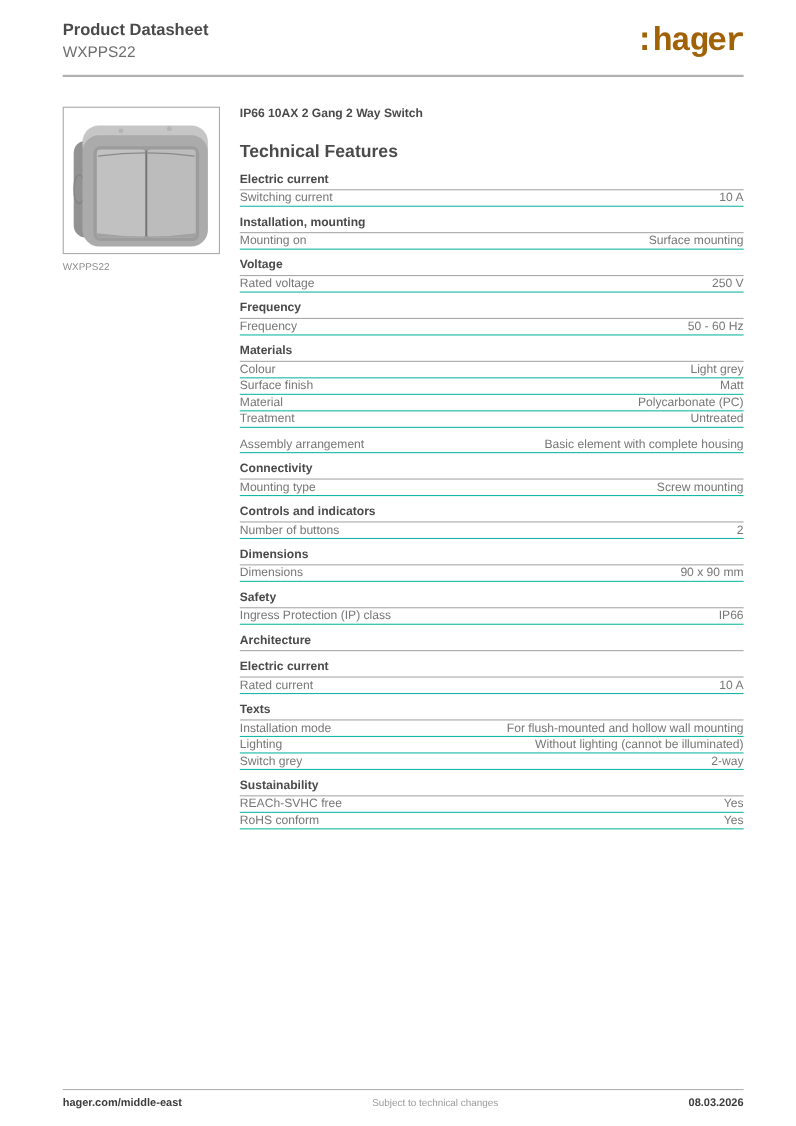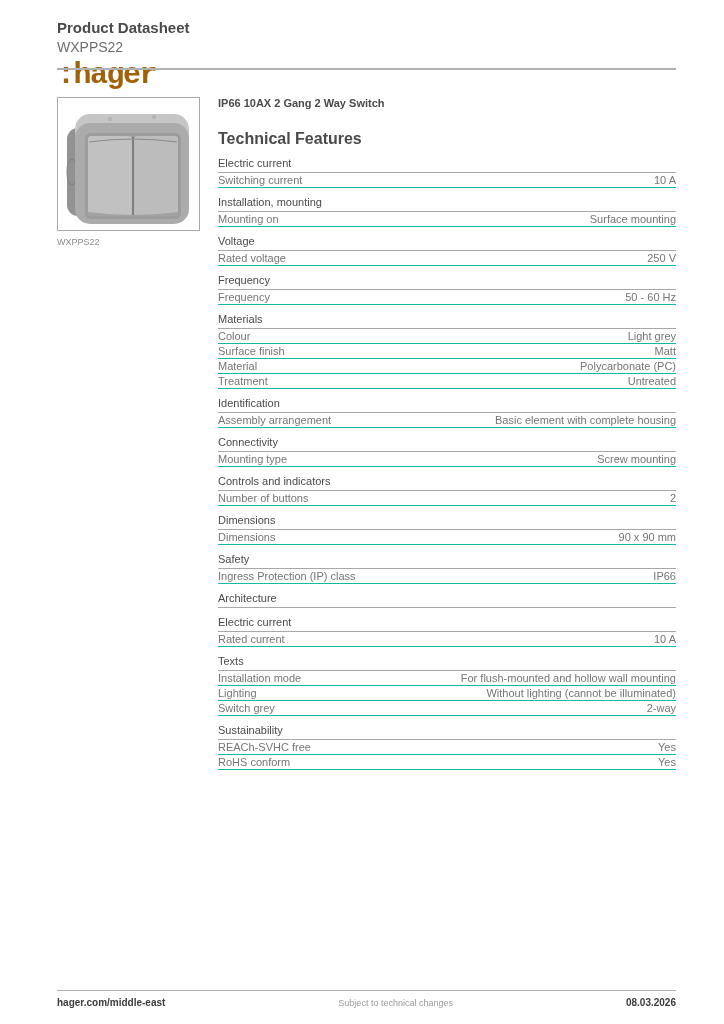--- a/index.html
+++ b/index.html
@@ -2,39 +2,39 @@
 <html><head>
 <meta charset="utf-8">
 <style>
   html,body { margin:0; padding:0; background:#ffffff; }
   .page {
     position:relative; width:724px; height:1024px; background:#ffffff;
     font-family:"Liberation Sans","DejaVu Sans",sans-serif; overflow:hidden;
     box-sizing:border-box;
   }
   
-  .header { position:absolute; left:57px; right:48px; top:19px; display:flex; justify-content:space-between; align-items:flex-start;flex-direction:column; }
+  .header { position:absolute; left:57px; right:48px; top:19px; display:flex; justify-content:space-between; align-items:flex-start; }
   .header-title { font-size:15px; font-weight:bold; color:#4a4a4a; line-height:1.25; }
   .header-sub   { font-size:14px; color:#6e6e6e; line-height:1.25; margin-top:1px; }
   .logo { font-size:30px; font-weight:bold; letter-spacing:-1.5px; line-height:1; margin-top:4px; }
   .header-rule { position:absolute; left:57px; right:48px; top:68px; height:2px; background:#b1b1b1; }
 
   
   .content { position:absolute; left:57px; right:48px; top:97px; display:flex; align-items:flex-start; }
   .left-col { width:145px; flex:none; }
   .image-box { width:141px; height:132px; border:1px solid #a9a9a9; background:#ffffff; overflow:hidden; }
   .image-caption { margin-top:6px; font-size:9px; color:#8c8c8c; }
 
   .right-col { flex:1; margin-left:16px; min-width:0; }
   .product-title { font-size:11px; font-weight:bold; color:#4a4a4a; line-height:13px; }
   .tech-header   { font-size:16px; font-weight:bold; color:#4a4a4a; line-height:13px; margin:22px 0 12px 0; }
 
   .section { margin-top:8px; }
   .section-heading {
-    font-size:11px; font-weight:normal; color:#4a4a4a; line-height:12px;
+    font-size:11px; font-weight:bold; color:#4a4a4a; line-height:12px;
     padding-bottom:3px; border-bottom:1px solid #a8a8a8;
   }
   .spec-row {
     display:flex; justify-content:space-between; align-items:baseline;
     font-size:11px; line-height:11px; color:#767676;
     padding:2px 0 1px 0; border-bottom:1px solid #14b8a6;
   }
   .spec-label { white-space:nowrap; }
   .spec-value { text-align:right; margin-left:12px; }
 
@@ -135,21 +135,20 @@
             <div class="spec-row">
               <span class="spec-label">Material</span>
               <span class="spec-value">Polycarbonate (PC)</span>
             </div>
             <div class="spec-row">
               <span class="spec-label">Treatment</span>
               <span class="spec-value">Untreated</span>
             </div>
           </div>
           <div class="section">
-            <div class="section-heading">Identification</div>
             <div class="spec-row">
               <span class="spec-label">Assembly arrangement</span>
               <span class="spec-value">Basic element with complete housing</span>
             </div>
           </div>
           <div class="section">
             <div class="section-heading">Connectivity</div>
             <div class="spec-row">
               <span class="spec-label">Mounting type</span>
               <span class="spec-value">Screw mounting</span>

